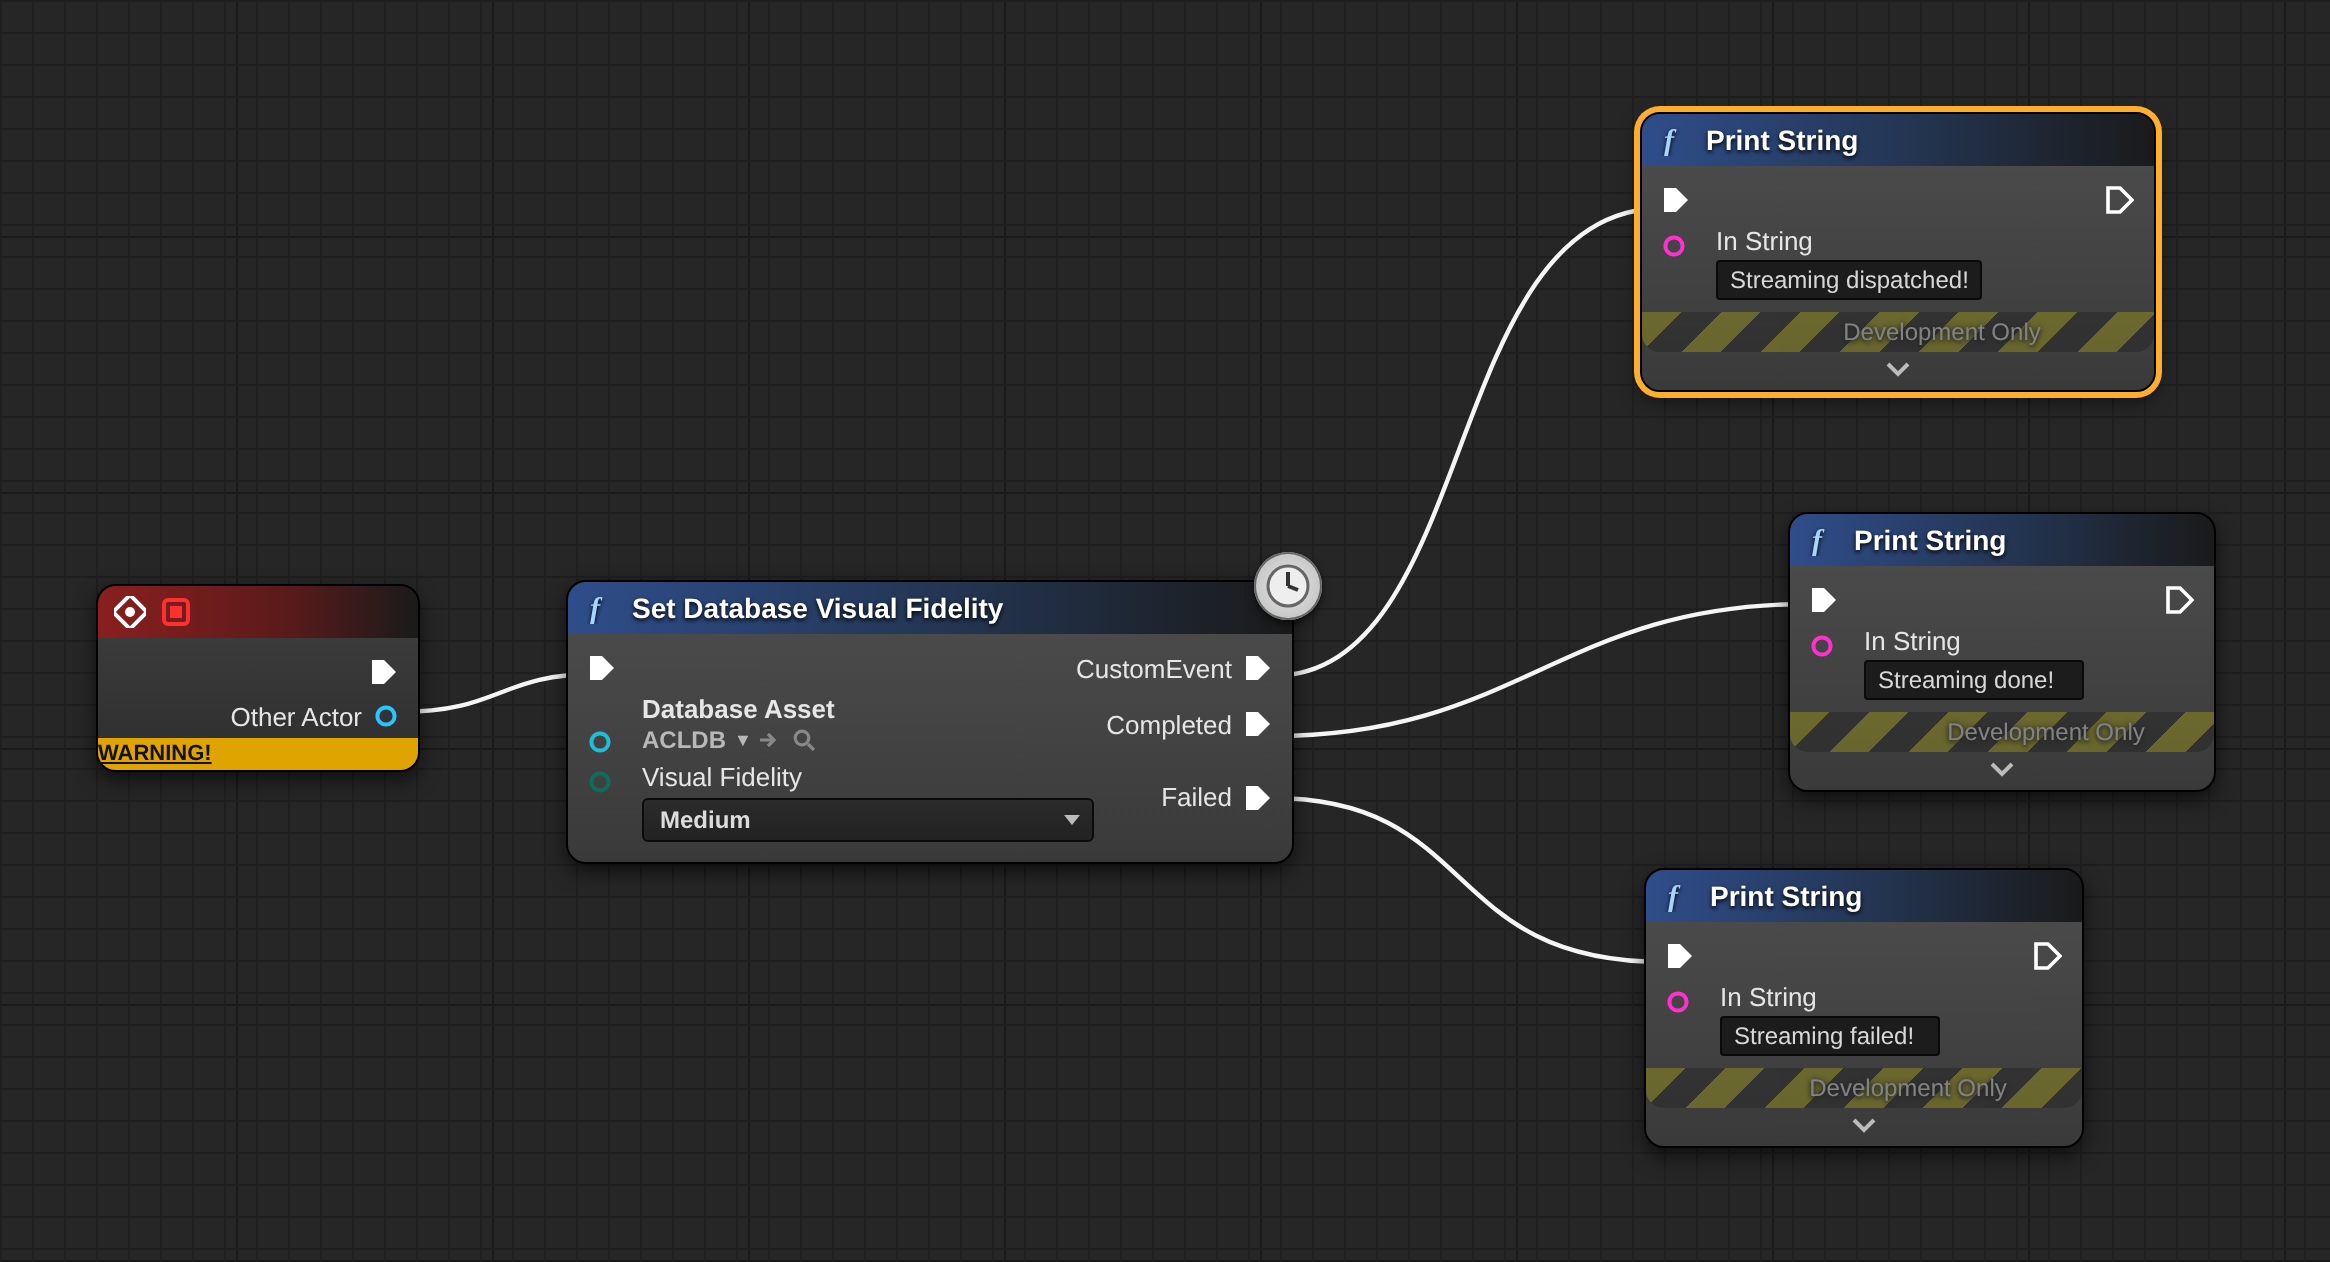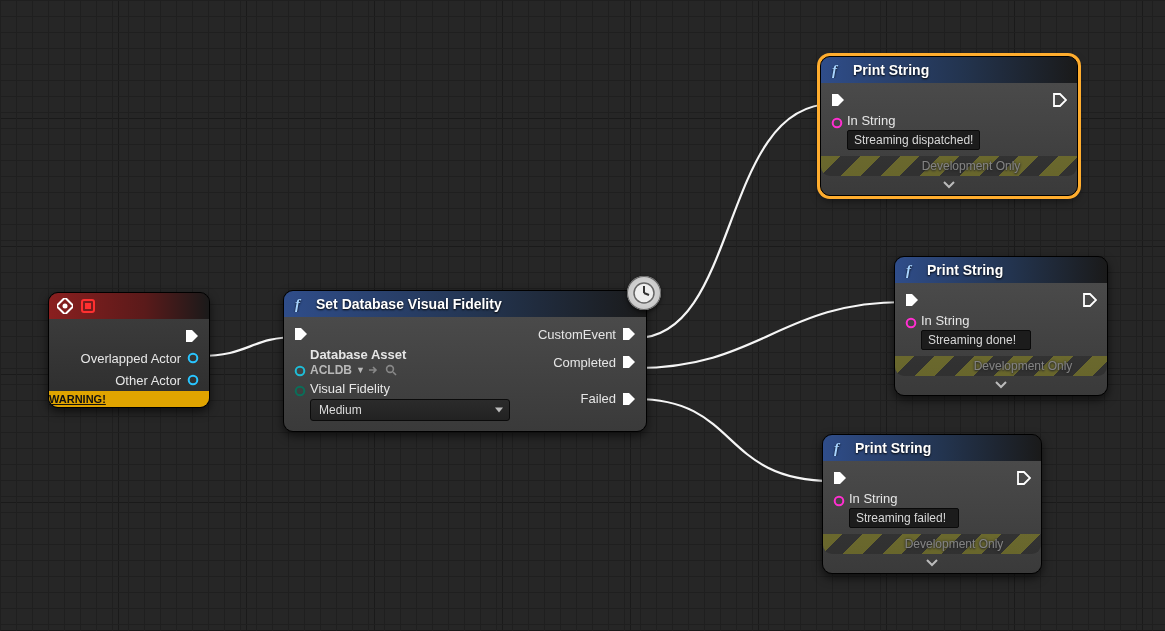--- a/index.html
+++ b/index.html
@@ -66,40 +66,41 @@
   .body-dark {
     background: linear-gradient(#3b3b3b,#2d2d2d);
   }
   .row {
     display:flex;
     align-items:center;
     justify-content:space-between;
     padding: 2px 10px;
     min-height: 22px;
   }
-  .row-left { display:flex; align-items:center; gap:4px;}
+  .row-left { display:flex; align-items:center; gap:15px;}
   .row-right { display:flex; align-items:center; gap:6px;}
   .pin-exec {
     width: 14px; height: 14px;
   }
   .pin-data {
     width: 12px; height: 12px;
   }
   .delegate-pin { width:14px; height:14px; }
   .label { color:#e6e6e6; font-size:13px; }
   .asset-line { display:flex; align-items:center; gap:4px; color:#b8b8b8; font-size:12px; padding-left: 18px;}
   .dropdown {
     background: linear-gradient(#2b2b2b,#222);
     border: 1px solid #0b0b0b;
     border-radius: 3px;
     padding: 3px 20px 3px 8px;
-    width: 200px;
+    width: 226px;
     color:#dcdcdc;
     font-size:12px;
     position:relative;
+    font-weight:bold;
   }
   .dropdown::after {
     content:"";
     position:absolute; right:6px; top:50%; transform:translateY(-50%);
     border-left:4px solid transparent;
     border-right:4px solid transparent;
     border-top:5px solid #bbb;
   }
   .textbox {
     background: #1c1c1c;
@@ -180,29 +181,20 @@
         <rect x="1" y="1" width="12" height="12" rx="2" fill="none" stroke="#ff3030" stroke-width="2"></rect>
         <rect x="4" y="4" width="6" height="6" fill="#ff3030"></rect>
       </svg>
   </div>
   <div class="node-body body-dark" style="padding-bottom:0;">
     <div class="row">
       <span></span>
       <div class="row-right">
         <svg class="pin-exec" viewBox="0 0 14 14">
             <path d="M1 1 L7 1 L13 7 L7 13 L1 13 Z" fill="#fff"></path>
-          </svg>
-      </div>
-    </div>
-    <div class="row">
-      <span></span>
-      <div class="row-right">
-        <span class="label">Overlapped Actor</span>
-        <svg class="pin-data" viewBox="0 0 12 12">
-            <circle cx="6" cy="6" r="4.3" fill="none" stroke="#29c5ff" stroke-width="2"></circle>
           </svg>
       </div>
     </div>
     <div class="row">
       <span></span>
       <div class="row-right">
         <span class="label">Other Actor</span>
         <svg class="pin-data" viewBox="0 0 12 12">
             <circle cx="6" cy="6" r="4.3" fill="none" stroke="#29c5ff" stroke-width="2"></circle>
           </svg>

